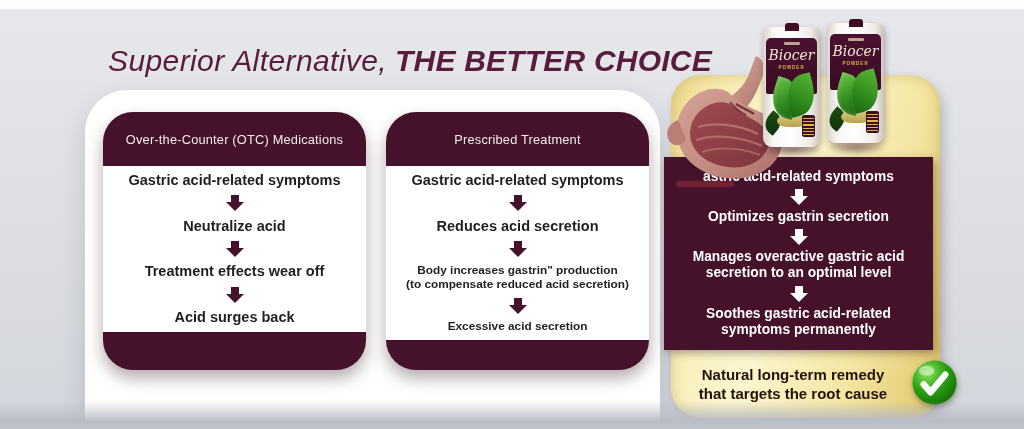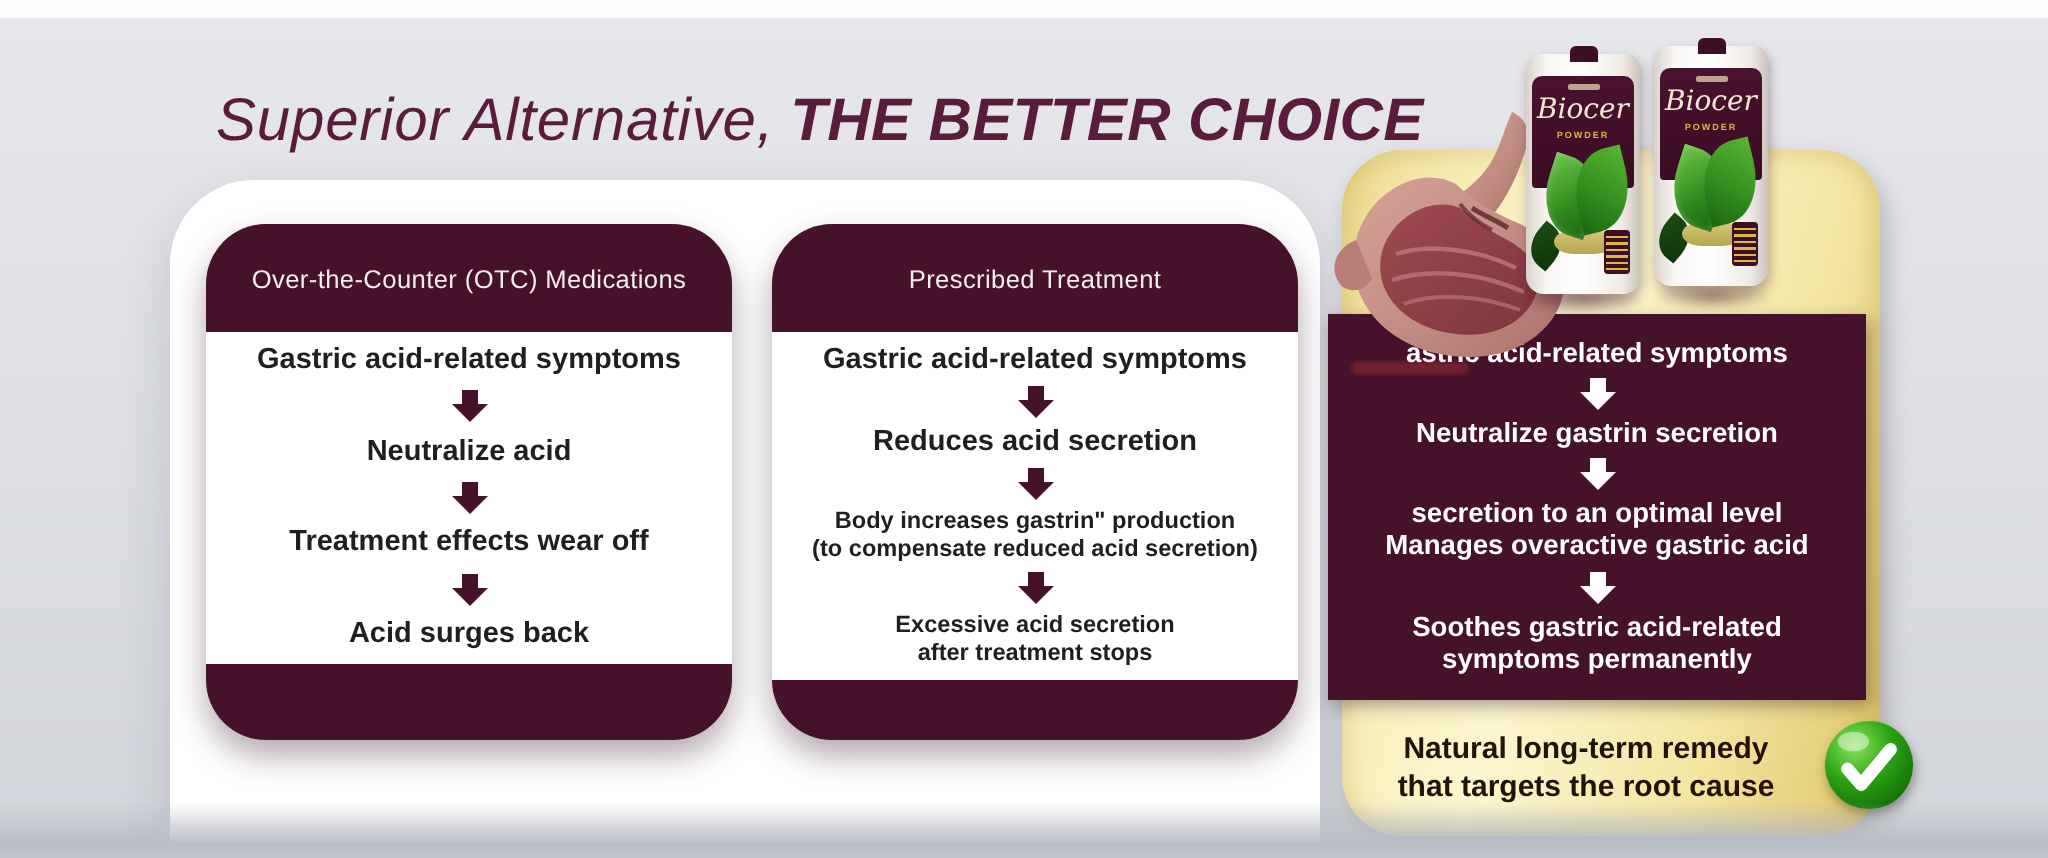--- a/index.html
+++ b/index.html
@@ -141,46 +141,45 @@
           <div class="step small">
             <div>Body increases gastrin" production</div>
             <div>(to compensate reduced acid secretion)</div>
           </div>
           <div class="arrow maroon">
             <span class="stem"></span>
             <span class="head"></span>
           </div>
           <div class="step small">
             <div>Excessive acid secretion</div>
-            <div>after treatment stops</div>
           </div>
         </div>
     </div>
   </div>
 
   <div class="product-panel">
     <div class="benefits">
       <div class="faint-watermark"></div>
     <div class="step">
           <div>astric acid-related symptoms</div>
         </div>
         <div class="arrow white">
           <span class="stem"></span>
           <span class="head"></span>
         </div>
         <div class="step">
-          <div>Neutralize gastrin secretion</div>
+          <div>Optimizes gastrin secretion</div>
         </div>
         <div class="arrow white">
           <span class="stem"></span>
           <span class="head"></span>
         </div>
         <div class="step">
+          <div>Manages overactive gastric acid</div>
           <div>secretion to an optimal level</div>
-          <div>Manages overactive gastric acid</div>
         </div>
         <div class="arrow white">
           <span class="stem"></span>
           <span class="head"></span>
         </div>
         <div class="step">
           <div>Soothes gastric acid-related</div>
           <div>symptoms permanently</div>
         </div>
       </div>

